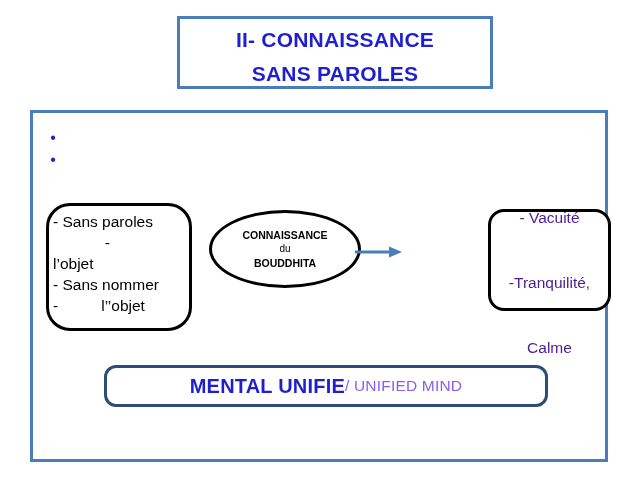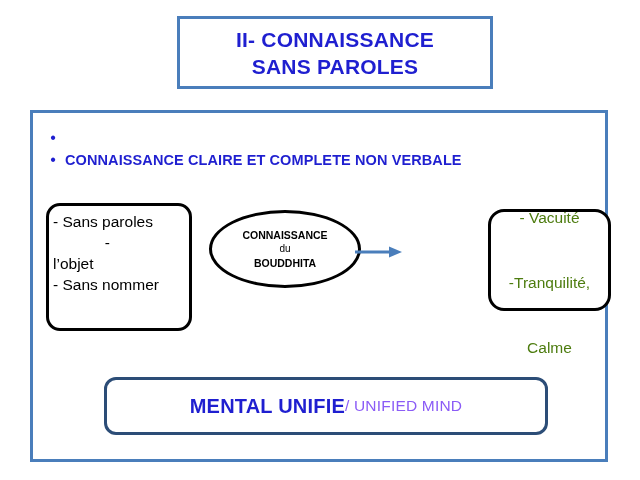--- a/index.html
+++ b/index.html
@@ -31,20 +31,21 @@
     align-items: center;
     justify-content: center;
   }
   #title-box .tline {
     color: #1f1fd0;
     font-weight: bold;
     font-size: 21px;
     letter-spacing: 0.2px;
     line-height: 27px;
     white-space: nowrap;
+    margin-top: 7px;
   }
 
   
   #content-frame {
     position: absolute;
     left: 30px;
     top: 110px;
     width: 578px;
     height: 352px;
     box-sizing: border-box;
@@ -87,21 +88,21 @@
     box-sizing: border-box;
     background: #ffffff;
     border: 3px solid #000000;
   }
 
   #box-sans-paroles {
     left: 13px;
     top: 90px;
     width: 146px;
     height: 128px;
-    border-radius: 14px;
+    border-radius: 24px;
     padding: 5px 4px 0 4px;
     z-index: 3;
   }
   #box-sans-paroles .line {
     font-size: 15.5px;
     line-height: 21px;
     color: #000000;
     white-space: pre;
   }
 
@@ -163,32 +164,32 @@
     border-radius: 16px;
     display: flex;
     flex-direction: column;
     align-items: center;
     justify-content: center;
     z-index: 2;
   }
   #box-vacuite .vline {
     font-size: 15.5px;
     line-height: 21px;
-    color: #4d7c0f;
+    color: #4c1d95;
     white-space: nowrap;
     margin-top: 44px;
   }
 
   
   #box-mental {
     position: absolute;
     left: 71px;
-    top: 264px;
+    top: 252px;
     width: 444px;
-    height: 58px;
+    height: 42px;
     box-sizing: border-box;
     border: 3px solid #2c4d77;
     border-radius: 12px;
     background: #ffffff;
     display: flex;
     align-items: center;
     justify-content: center;
   }
   #box-mental .mfr {
     color: #1f1fd0;
@@ -212,29 +213,29 @@
 </div>
 
 <div id="content-frame">
 
   <div id="bullet-list">
     <div class="bullet-row">
       <span class="bullet-dot">•</span>
     </div>
     <div class="bullet-row">
       <span class="bullet-dot">•</span>
-      <span class="bullet-text">CONNAISSANCE CLAIRE ET COMPLETE NON VERBALE</span>
     </div>
   </div>
 
   <div class="shape" id="box-sans-paroles">
     <div class="line">- Sans paroles</div>
     <div class="line">            -</div>
     <div class="line">l’objet</div>
     <div class="line">- Sans nommer</div>
+    <div class="line">-          l’’objet</div>
   </div>
 
   <div class="shape" id="ellipse-connaissance">
     <div class="eline">CONNAISSANCE</div>
     <div class="eline small">du</div>
     <div class="eline">BOUDDHITA</div>
   </div>
 
   <svg id="arrow-to-objet" viewBox="0 0 48 12">
     <line x1="0" y1="6" x2="36" y2="6" stroke="#4a7ebb" stroke-width="3"></line>

